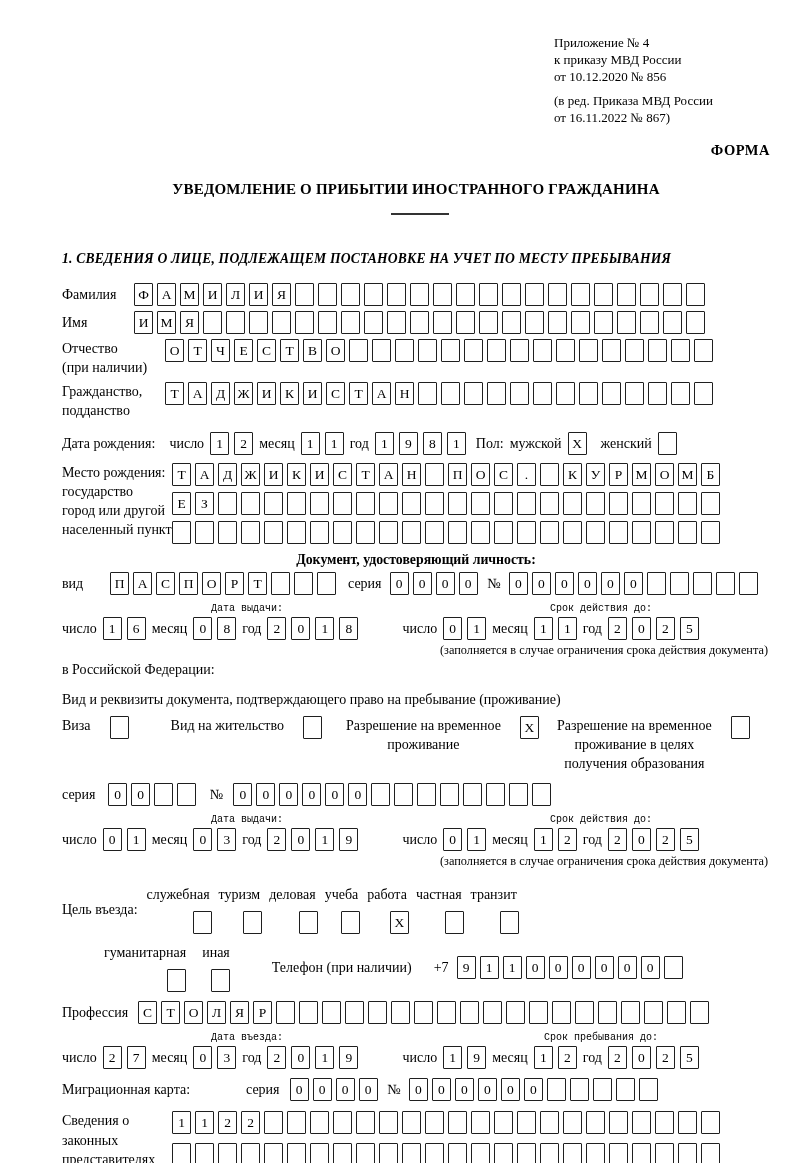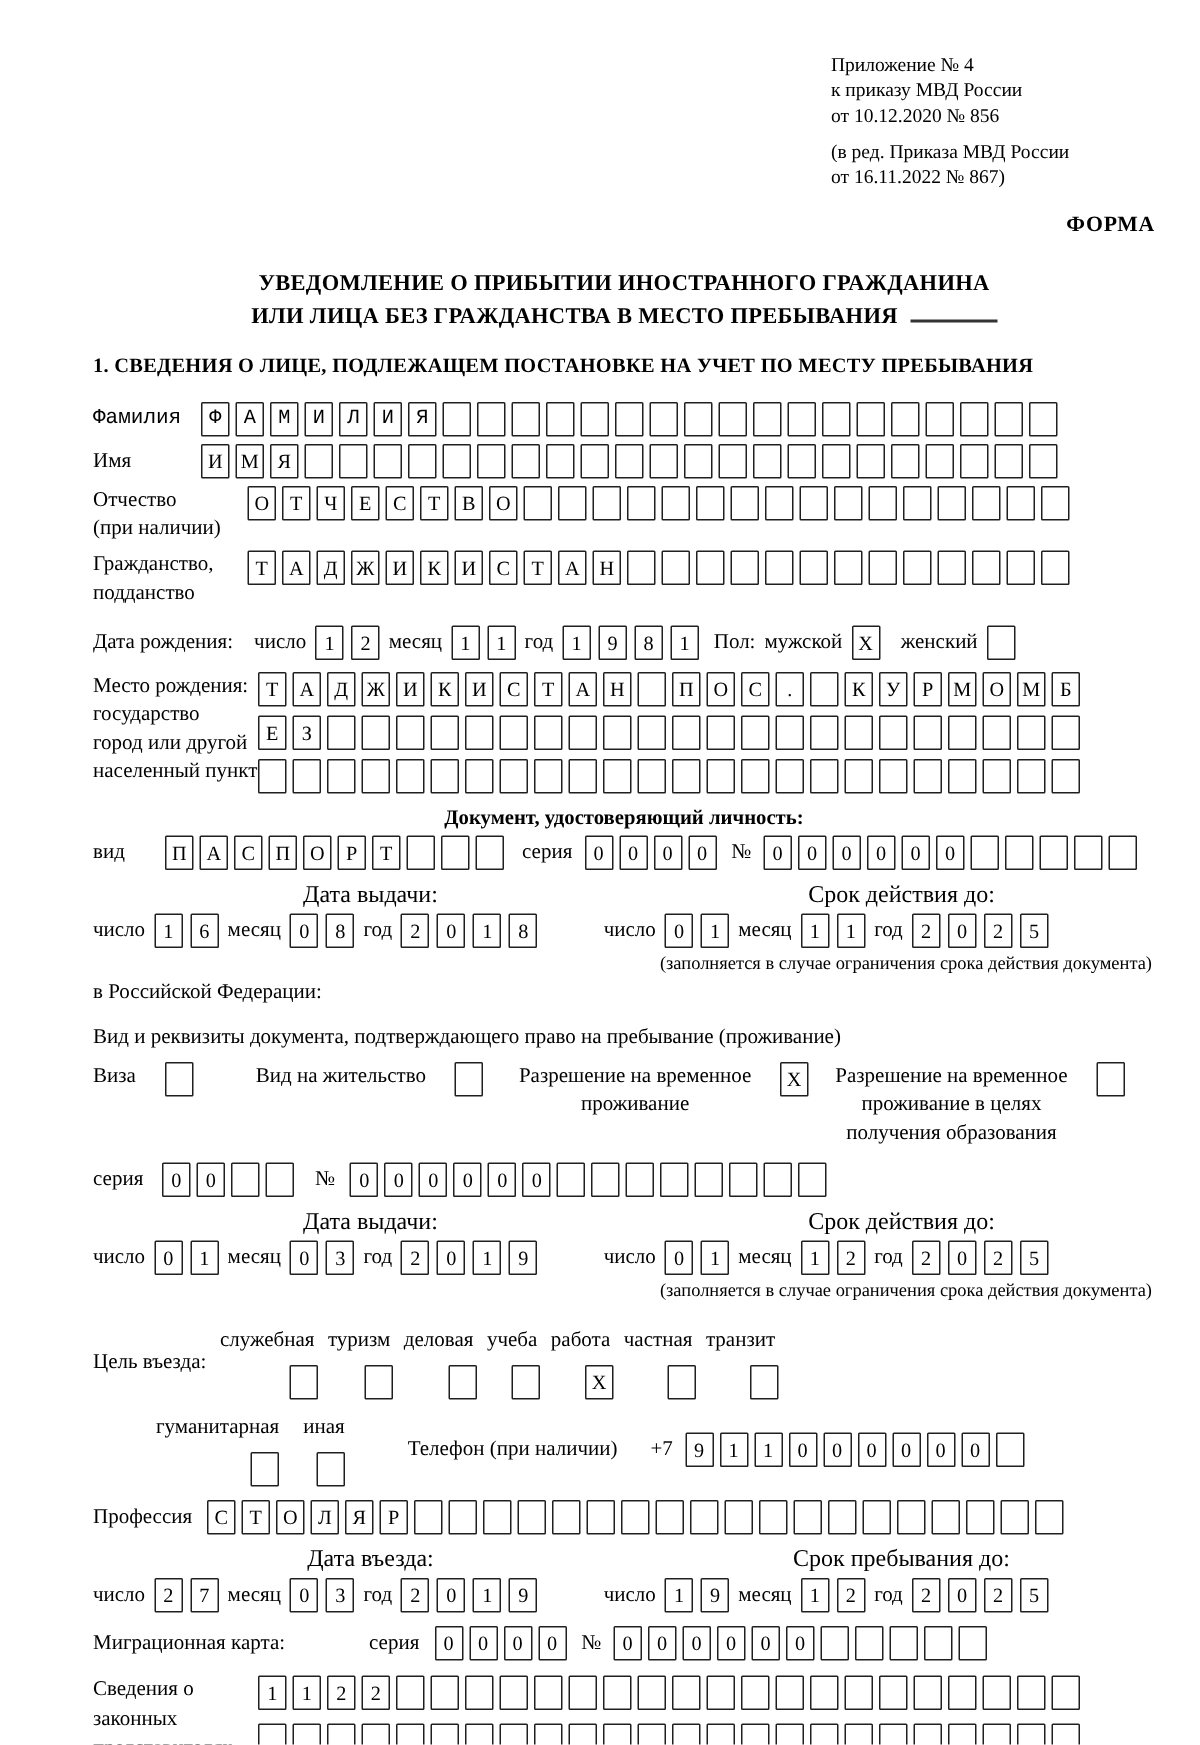--- a/index.html
+++ b/index.html
@@ -9,38 +9,38 @@
         padding:34px 30px 0 62px;}
 
   
   .hdr{width:216px;margin-left:auto;font-size:13px;line-height:17px;}
   .hdr .edition{margin-top:7px;}
   .forma{font-weight:bold;font-size:14.5px;text-align:right;margin-top:16px;letter-spacing:.5px;}
 
   
   .title{margin-top:20px;text-align:center;font-weight:bold;font-size:15px;line-height:21px;letter-spacing:.2px;}
   .blank-line{display:inline-block;width:58px;border-bottom:2px solid #333;height:13px;margin-left:8px;}
-  .sec-heading{margin-top:14px;font-weight:bold;font-size:13.6px;letter-spacing:.2px;}
+  .sec-heading{margin-top:30px;font-weight:bold;font-size:13.6px;letter-spacing:.2px;font-style:italic;}
 
   
   .row{display:flex;align-items:center;margin-top:5px;}
   .row.top{align-items:flex-start;}
   .lbl{font-size:14px;line-height:19px;flex:none;}
   .cells{display:inline-flex;gap:4px;flex:none;}
   .cell{flex:none;width:17px;height:21px;border:1.6px solid #1f1f1f;border-radius:1px;
         display:inline-flex;align-items:center;justify-content:center;
         font-size:13.5px;line-height:21px;background:#fff;}
   .stack{display:flex;flex-direction:column;gap:6px;}
 
   .w72{width:72px;} .w103{width:103px;} .w110{width:110px;}
 
-  .first-rows{margin-top:16px;font-family:Liberation Mono, monospace;}
+  .first-rows{margin-top:16px;}
 
   
-  .date-headers{display:flex;font-size:16px;margin-top:8px;}
+  .date-headers{display:flex;font-size:10px;margin-top:8px;font-family:Liberation Mono, monospace;}
   .dh1{width:370px;text-align:center;}
   .dh2{flex:1;text-align:center;}
   .dates-row{display:flex;align-items:center;margin-top:3px;}
   .dg{display:inline-flex;align-items:center;gap:6px;}
   .dg .cells{gap:5px;}
   .dg-right{margin-left:44px;}
   .note{font-size:12.3px;text-align:right;margin-top:3px;padding-right:2px;}
 
   .doc-heading{text-align:center;font-weight:bold;font-size:13.8px;margin-top:8px;}
 
@@ -75,21 +75,21 @@
     <div>от 10.12.2020 № 856</div>
     <div class="edition">
       <div>(в ред. Приказа МВД России</div>
       <div>от 16.11.2022 № 867)</div>
     </div>
   </div>
   <div class="forma">ФОРМА</div>
 
   <div class="title">
     <div>УВЕДОМЛЕНИЕ О ПРИБЫТИИ ИНОСТРАННОГО ГРАЖДАНИНА</div>
-    <div><span>ИЛИ ЛИЦА БЕЗ ГРАЖДАНСТВА В МЕСТО ПРЕБЫВАНИЯ</span><span class="blank-line"></span></div>
+    <div><span class="blank-line"></span></div>
   </div>
 
   <div class="sec-heading">1. СВЕДЕНИЯ О ЛИЦЕ, ПОДЛЕЖАЩЕМ ПОСТАНОВКЕ НА УЧЕТ ПО МЕСТУ ПРЕБЫВАНИЯ</div>
 
   <div class="row first-rows">
     <span class="lbl w72">Фамилия</span>
     <span class="cells">
         <span class="cell">Ф</span>
         <span class="cell">А</span>
         <span class="cell">М</span>

